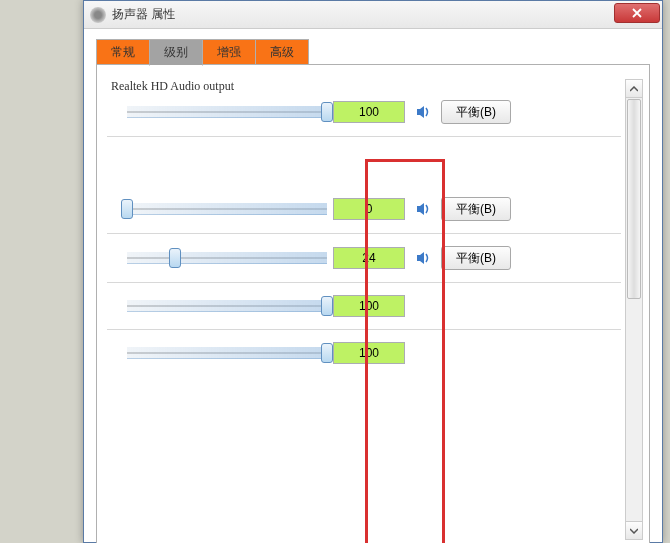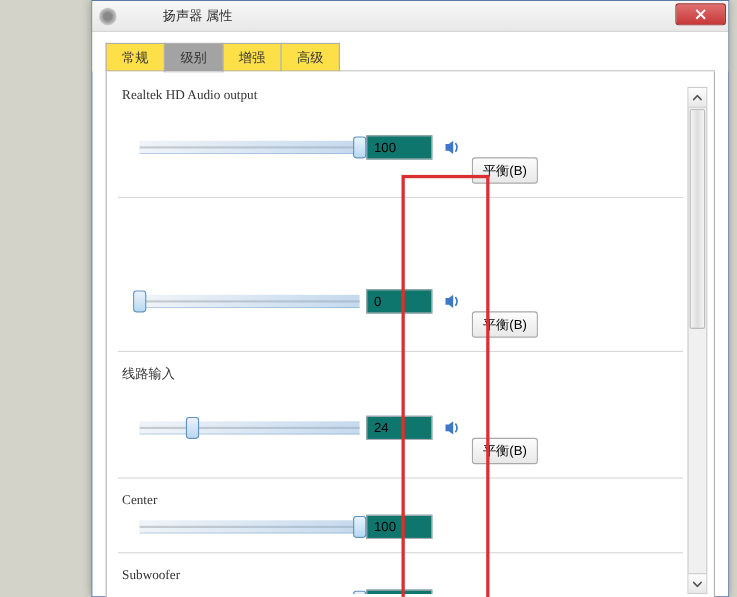--- a/index.html
+++ b/index.html
@@ -33,21 +33,20 @@
     .titlebar-icon {
       width: 16px;
       height: 16px;
       background: radial-gradient(circle, #888 30%, #ccc 70%);
       border-radius: 50%;
       margin-right: 6px;
     }
     .titlebar-text {
       color: #333;
       font-size: 12px;
-      margin-left: 36px;
     }
     .close-btn {
       position: absolute;
       right: 2px;
       top: 2px;
       width: 46px;
       height: 20px;
       background: linear-gradient(to bottom, #e07070, #c83838);
       border: 1px solid #a03030;
       border-radius: 3px;
@@ -60,21 +59,21 @@
     .tabstrip {
       display: flex;
       padding: 10px 12px 0 12px;
       background: #fff;
       position: relative;
     }
     .tab {
       padding: 4px 14px;
       border: 1px solid #b0b0b0;
       border-bottom: none;
-      background: #fde047;
+      background: #f97316;
       margin-right: -1px;
       cursor: pointer;
       position: relative;
       font-size: 12px;
       color: #333;
     }
     .tab.active {
       background: #a3a3a3;
       z-index: 2;
       border-bottom: 1px solid #fff;
@@ -187,48 +186,47 @@
       position: absolute;
       top: 1px;
       width: 12px;
       height: 20px;
       background: linear-gradient(to bottom, #eaf3fb, #b8d8f0);
       border: 1px solid #6090c0;
       border-radius: 3px;
       transform: translateX(-50%);
     }
     .value-box {
-      width: 60px;
+      width: 72px;
       height: 22px;
       border: 1px solid #abadb3;
-      background: #0f766e;
-      text-align: left;
+      background: #bef264;
+      text-align: center;
       padding: 2px 6px;
       font-size: 12px;
     }
     .speaker-btn {
       width: 24px;
       height: 24px;
       display: flex;
       align-items: center;
       justify-content: center;
       cursor: pointer;
     }
     .balance-btn {
-      width: 60px;
+      width: 70px;
       height: 24px;
       background: linear-gradient(to bottom, #fdfdfd, #e8e8e8);
       border: 1px solid #a8a8a8;
       border-radius: 3px;
       display: flex;
       align-items: center;
       justify-content: center;
       cursor: pointer;
       font-size: 12px;
-      margin-top: 43px;
     }
     .highlight-box {
       position: absolute;
       border: 3px solid #d93030;
       pointer-events: none;
       left: 268px;
       top: 94px;
       width: 80px;
       height: 395px;
     }
@@ -294,54 +292,51 @@
                 <path d="M11 4 Q14 8 11 12" stroke="#3c7ac8" stroke-width="1.5" fill="none"></path>
               </svg>
           </div>
           <div class="balance-btn">
               <span>平衡(B)</span>
             </div>
         </div>
       </div>
 
       <div class="section divided">
-        <div class="section-label">线路输入</div>
         <div class="ctrl-row">
           <div class="slider">
             <div class="slider-track"></div>
             <div class="slider-fill" style="width:100%"></div>
             <div class="slider-thumb" style="left:24%"></div>
           </div>
           <input class="value-box" value="24" style="">
           <div class="speaker-btn">
             <svg width="16" height="16" viewBox="0 0 16 16">
                 <path d="M2 5 L5 5 L9 2 L9 14 L5 11 L2 11 Z" fill="#3c7ac8"></path>
                 <path d="M11 4 Q14 8 11 12" stroke="#3c7ac8" stroke-width="1.5" fill="none"></path>
               </svg>
           </div>
           <div class="balance-btn">
               <span>平衡(B)</span>
             </div>
         </div>
       </div>
 
       <div class="section divided">
-        <div class="section-label">Center</div>
         <div class="ctrl-row">
           <div class="slider">
             <div class="slider-track"></div>
             <div class="slider-fill" style="width:100%"></div>
             <div class="slider-thumb" style="left:100%"></div>
           </div>
           <input class="value-box" value="100" style="">
         </div>
       </div>
 
       <div class="section">
-        <div class="section-label">Subwoofer</div>
         <div class="ctrl-row">
           <div class="slider">
             <div class="slider-track"></div>
             <div class="slider-fill" style="width:100%"></div>
             <div class="slider-thumb" style="left:100%"></div>
           </div>
           <input class="value-box" value="100" style="">
         </div>
       </div>
 

